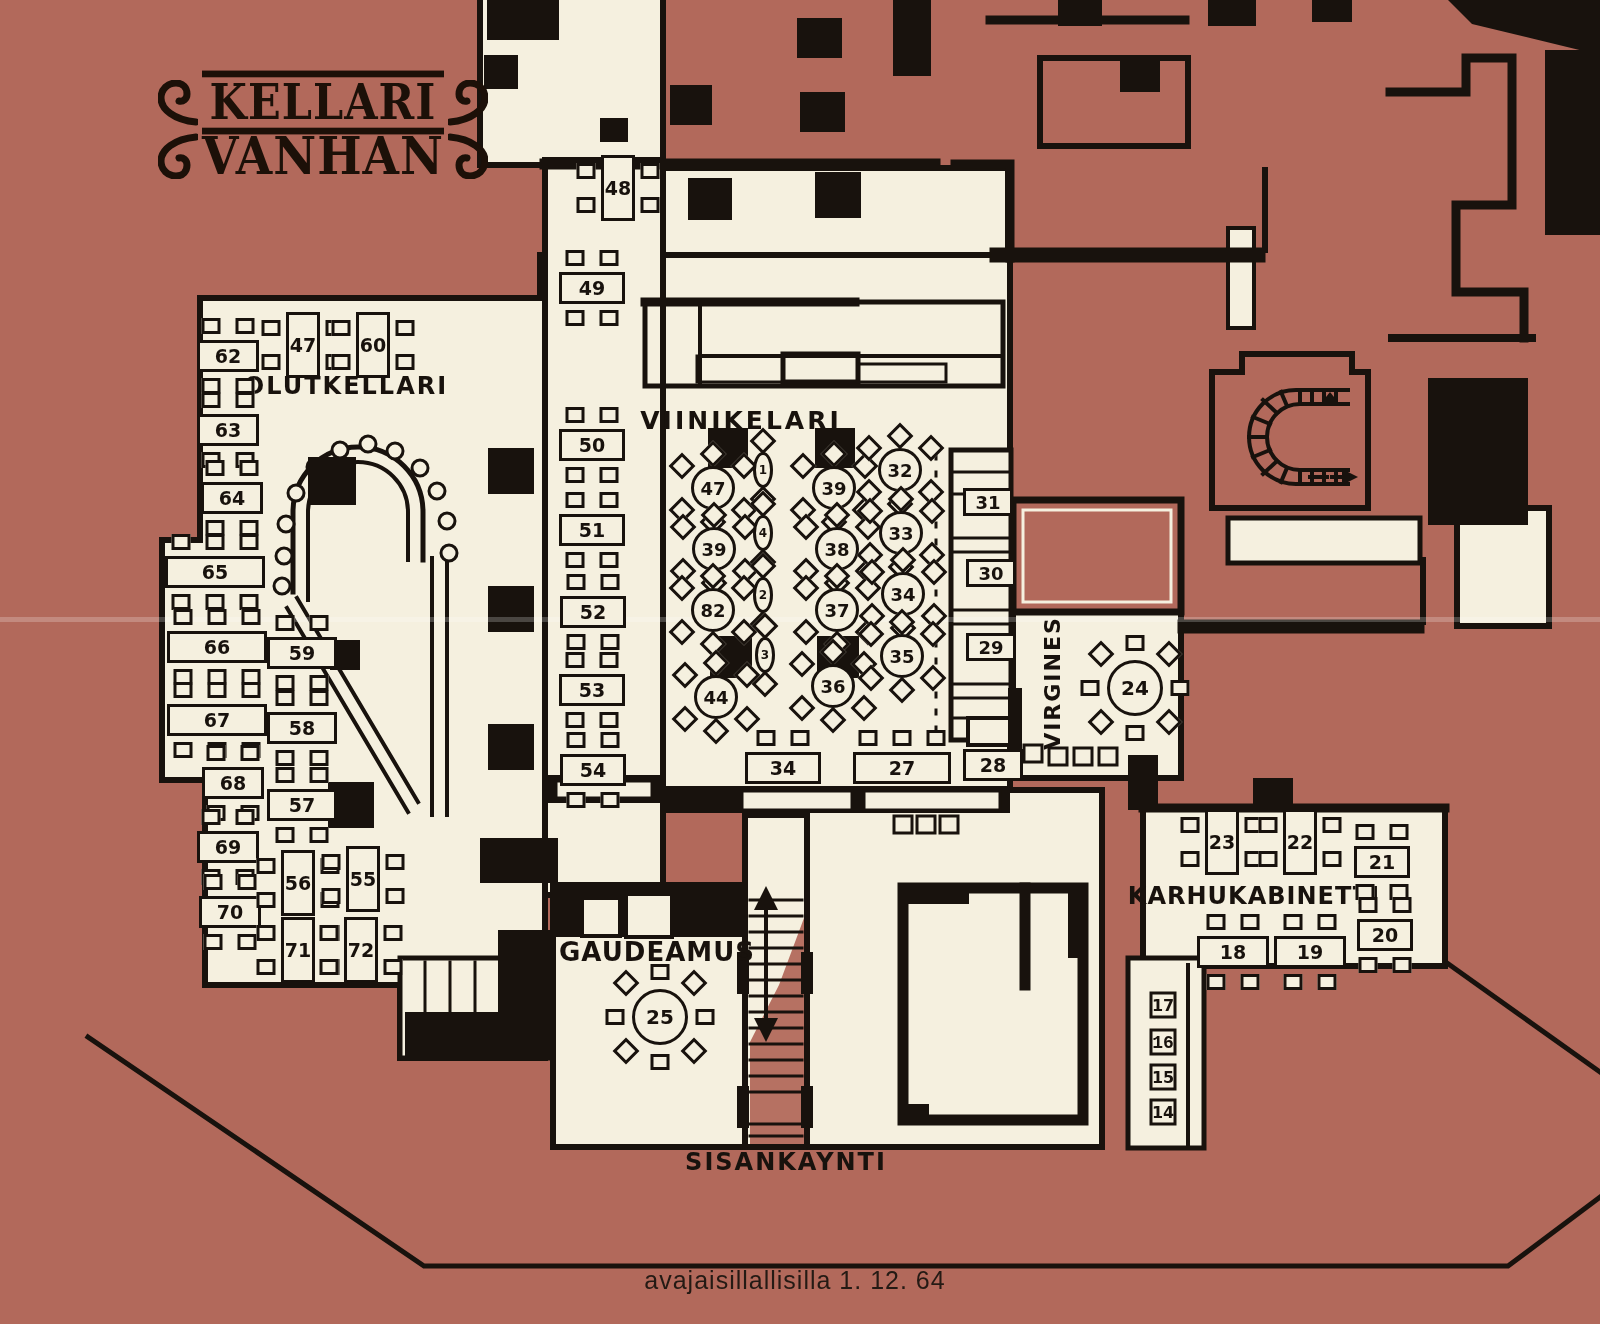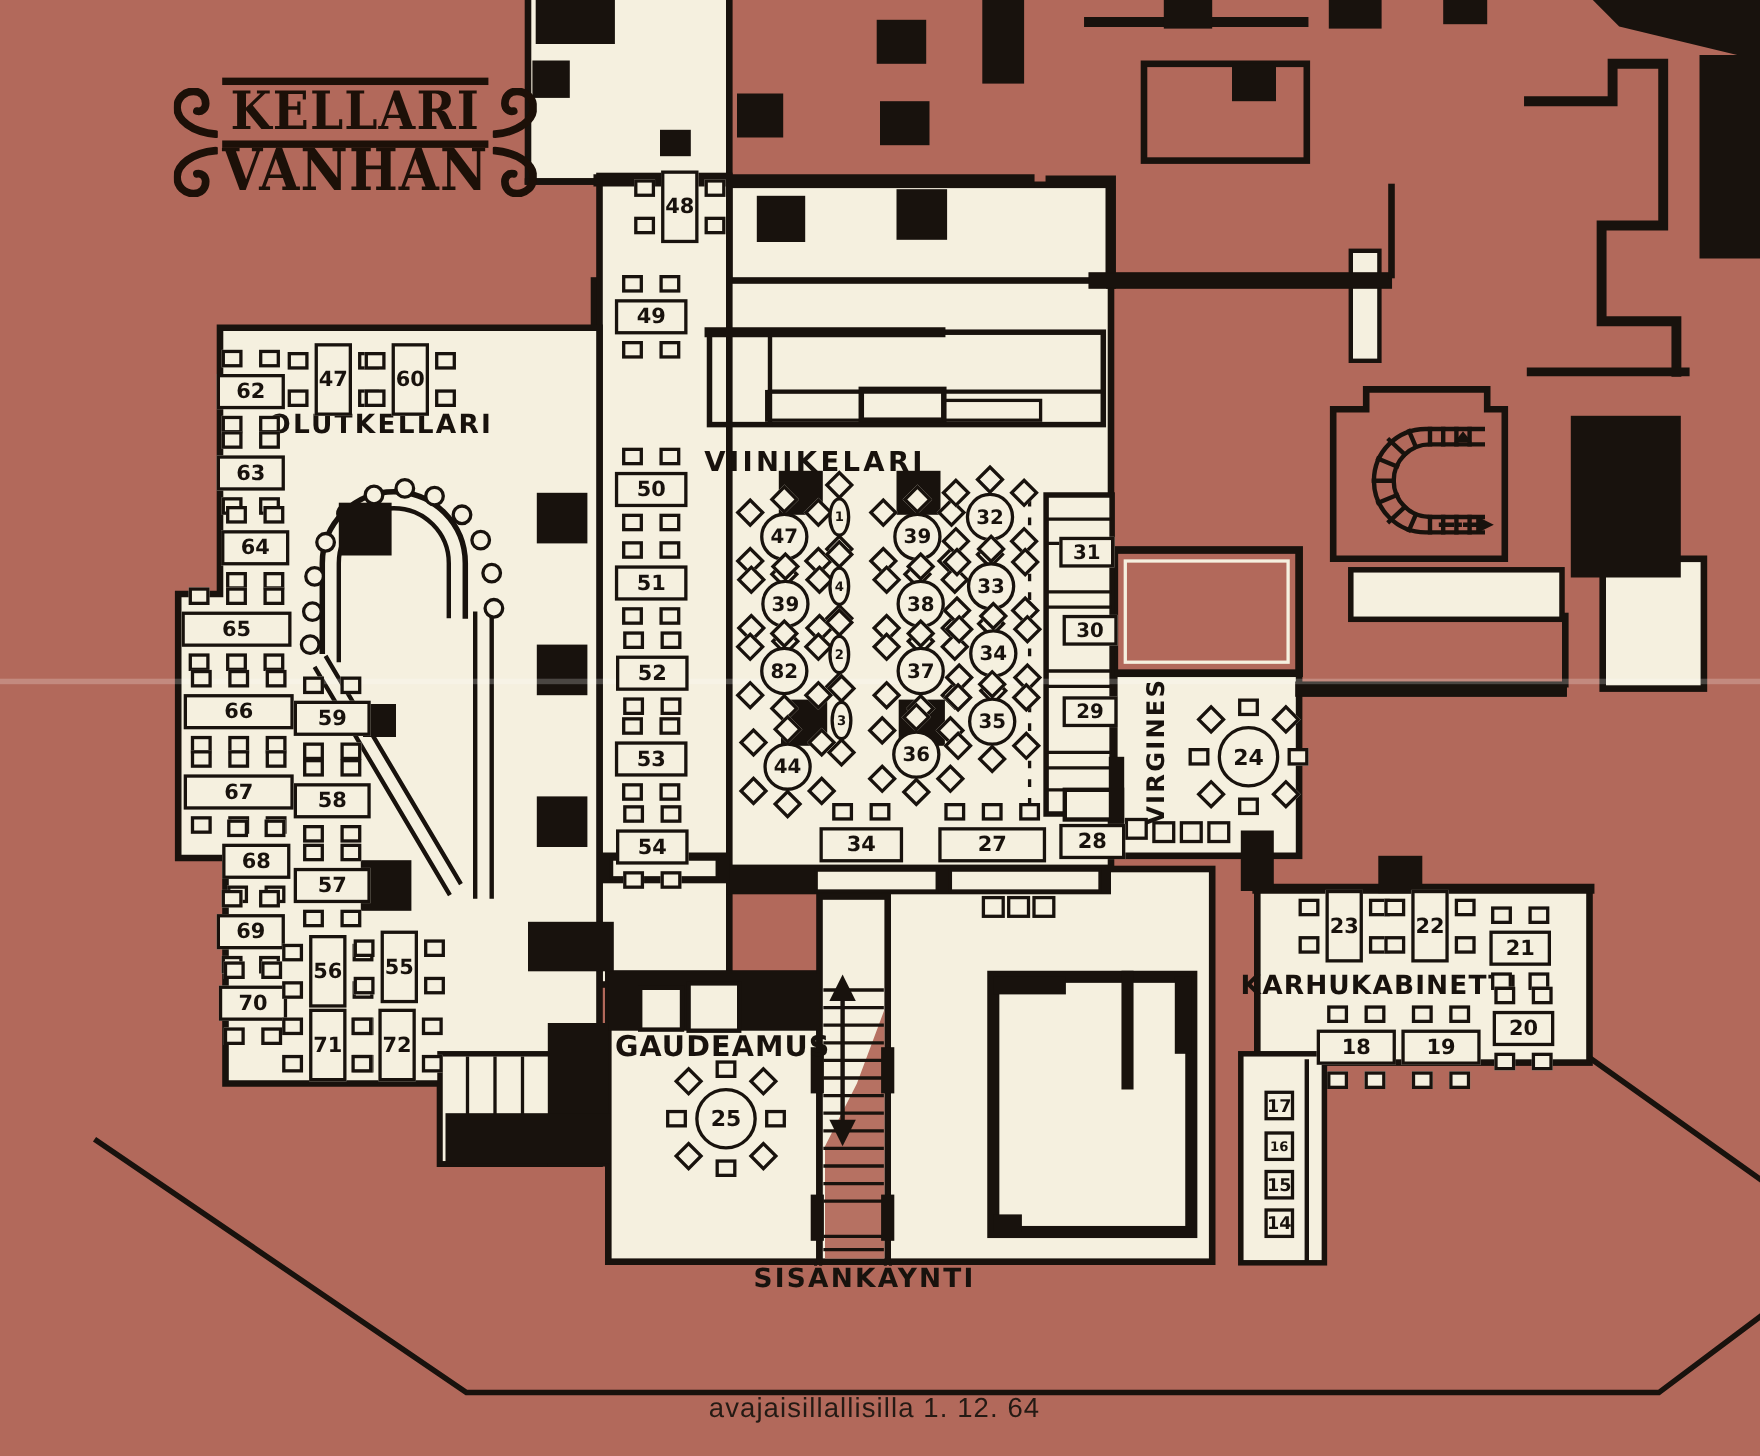--- a/index.html
+++ b/index.html
@@ -659,21 +659,21 @@
         <span class="chair" style="left: -17px; top: -30px;"></span>
         <span class="chair" style="left: 17px; top: -30px;"></span>
         <span class="chair" style="left: -17px; top: 30px;"></span>
         <span class="chair" style="left: 17px; top: 30px;"></span>
         <div class="numbox" style="width: 72px; height: 32px; font-size: 19px;">19</div>
       </div>
       <div class="tbl" style="left: 1163px; top: 1005px;">
         <div class="numbox" style="width: 27px; height: 27px; font-size: 16px;">17</div>
       </div>
       <div class="tbl" style="left: 1163px; top: 1042px;">
-        <div class="numbox" style="width: 27px; height: 27px; font-size: 12px;">16</div>
+        <div class="numbox" style="width: 27px; height: 27px; font-size: 18px; font-family: Liberation Mono, monospace;">16</div>
       </div>
       <div class="tbl" style="left: 1163px; top: 1077px;">
         <div class="numbox" style="width: 27px; height: 27px; font-size: 16px;">15</div>
       </div>
       <div class="tbl" style="left: 1163px; top: 1112px;">
         <div class="numbox" style="width: 27px; height: 27px; font-size: 16px;">14</div>
       </div>
     </div>
 
   <div class="caption" style="left:795px;top:1266px;">avajaisillallisilla 1. 12. 64</div>

